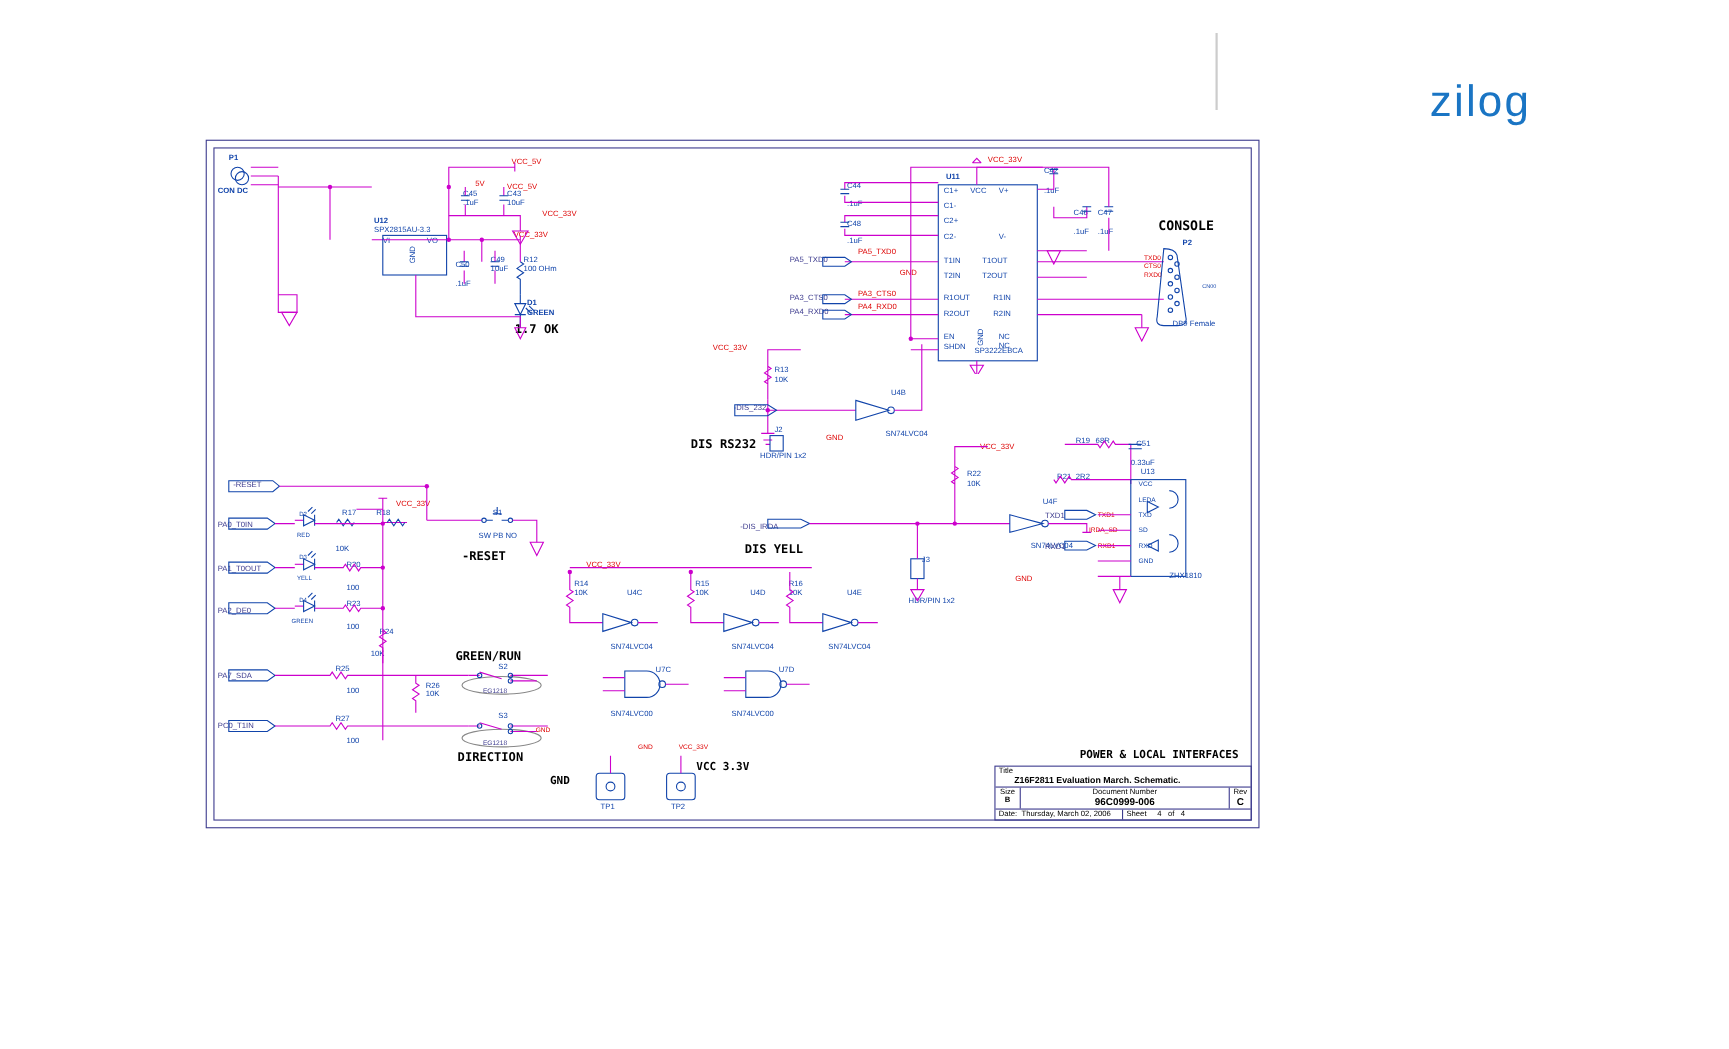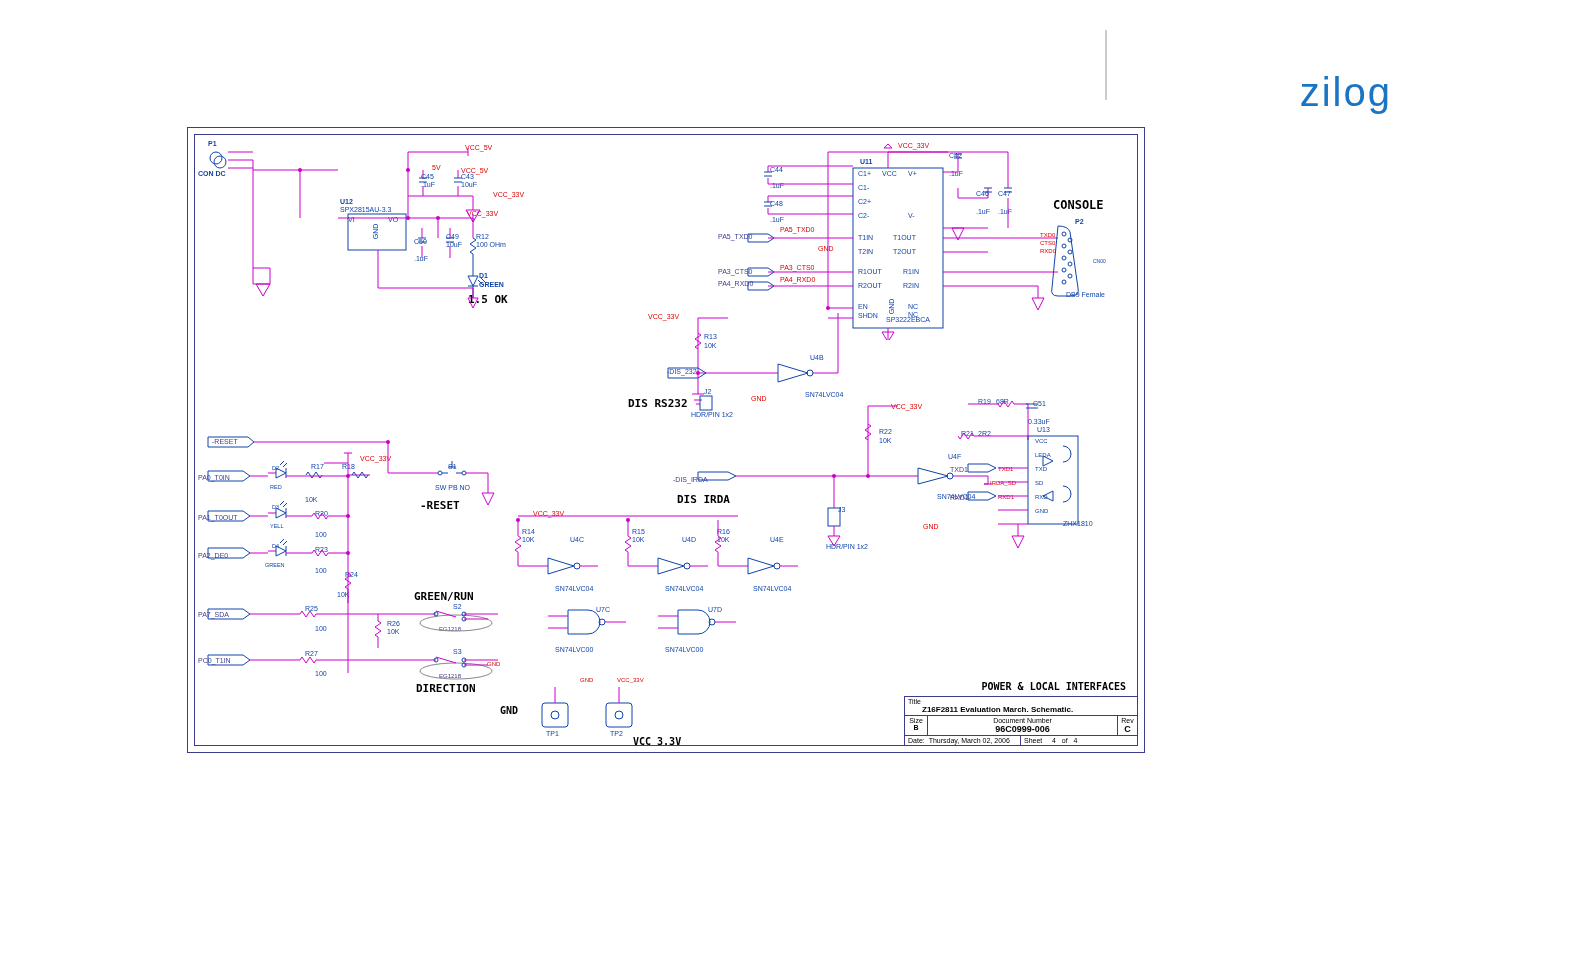--- a/index.html
+++ b/index.html
@@ -141,21 +141,21 @@
   <div class="label blue" style="left:180px;top:100px;transform:rotate(-90deg)">GND</div>
   <div class="label red" style="left:279px;top:82px">VCC_33V</div>
   <div class="label blue" style="left:226px;top:110px">C50</div>
   <div class="label blue" style="left:226px;top:127px">.1uF</div>
   <div class="label blue" style="left:258px;top:105px">C49</div>
   <div class="label blue" style="left:258px;top:113px">10uF</div>
   <div class="label blue" style="left:288px;top:105px">R12</div>
   <div class="label blue" style="left:288px;top:113px">100 OHm</div>
   <div class="label blue" style="left:291px;top:144px;font-weight:bold">D1</div>
   <div class="label blue" style="left:291px;top:153px;font-weight:bold">GREEN</div>
-  <div class="label mono" style="left:280px;top:165px;font-size:11px">1.5 OK</div>
+  <div class="label mono" style="left:280px;top:165px;font-size:11px">1.7 OK</div>
 
   <svg style="left:10px;top:10px" width="320" height="200">
 
     <circle cx="18" cy="20" r="6" class="ic"></circle>
     <circle cx="22" cy="24" r="6" class="ic"></circle>
     <path class="wire" d="M30 14 H55 M30 22 H55 M30 30 H55"></path>
 
     <path class="wire" d="M55 22 V32 H140 M102 32 V80 M55 32 V130 H72 V146 H55 V130"></path>
     <path class="wire" d="M140 80 H210 V14 H270 M270 10 V18"></path>
 
@@ -304,21 +304,21 @@
     <rect x="52" y="88" width="12" height="14" class="ic"></rect>
     <circle cx="50" cy="65" r="2" class="junction"></circle>
   </svg>
 
   <div class="label red" style="left:703px;top:275px">VCC_33V</div>
   <div class="label blue" style="left:691px;top:300px">R22</div>
   <div class="label blue" style="left:691px;top:309px">10K</div>
   <div class="label blue" style="left:760px;top:325px">U4F</div>
   <div class="label blue" style="left:749px;top:365px">SN74LVC04</div>
   <div class="label" style="left:485px;top:348px">-DIS_IRDA</div>
-  <div class="label mono-sm" style="left:489px;top:365px">DIS IRDA</div>
+  <div class="label mono-sm" style="left:489px;top:365px">DIS YELL</div>
   <div class="label blue" style="left:650px;top:378px">J3</div>
   <div class="label blue" style="left:638px;top:415px">HDR/PIN 1x2</div>
   <div class="label red" style="left:735px;top:395px">GND</div>
 
   <div class="label blue" style="left:790px;top:270px">R19</div>
   <div class="label blue" style="left:808px;top:270px">68R</div>
   <div class="label blue" style="left:773px;top:302px">R21</div>
   <div class="label blue" style="left:790px;top:302px">2R2</div>
   <div class="label blue" style="left:845px;top:272px">C51</div>
   <div class="label blue" style="left:840px;top:290px">0.33uF</div>
@@ -504,21 +504,21 @@
     <path class="ic" d="M60 104 H80 A12 12 0 0 1 80 128 H60 Z"></path>
       <circle cx="94" cy="116" r="3" class="ic"></circle>
     <path class="ic" d="M170 104 H190 A12 12 0 0 1 190 128 H170 Z"></path>
       <circle cx="204" cy="116" r="3" class="ic"></circle>
     <path class="wire" d="M40 110 H60 M40 122 H60 M97 116 H118 M150 110 H170 M150 122 H170 M207 116 H228"></path>
     <circle cx="10" cy="14" r="2" class="junction"></circle>
     <circle cx="120" cy="14" r="2" class="junction"></circle>
   </svg>
 
   <div class="label mono" style="left:312px;top:577px">GND</div>
-  <div class="label mono" style="left:445px;top:608px">VCC 3.3V</div>
+  <div class="label mono" style="left:445px;top:564px">VCC 3.3V</div>
   <div class="label red" style="left:392px;top:549px;font-size:6px">GND</div>
   <div class="label red" style="left:429px;top:549px;font-size:6px">VCC_33V</div>
   <div class="label blue" style="left:358px;top:602px">TP1</div>
   <div class="label blue" style="left:422px;top:602px">TP2</div>
 
   <svg style="left:340px;top:555px" width="160" height="55">
     <rect x="14" y="20" width="26" height="24" rx="3" class="ic" fill="#bcd"></rect>
     <rect x="78" y="20" width="26" height="24" rx="3" class="ic" fill="#bcd"></rect>
     <path class="wire" d="M27 20 V4 M91 20 V4"></path>
     <circle cx="27" cy="32" r="4" fill="#fff" stroke="#14a"></circle>

